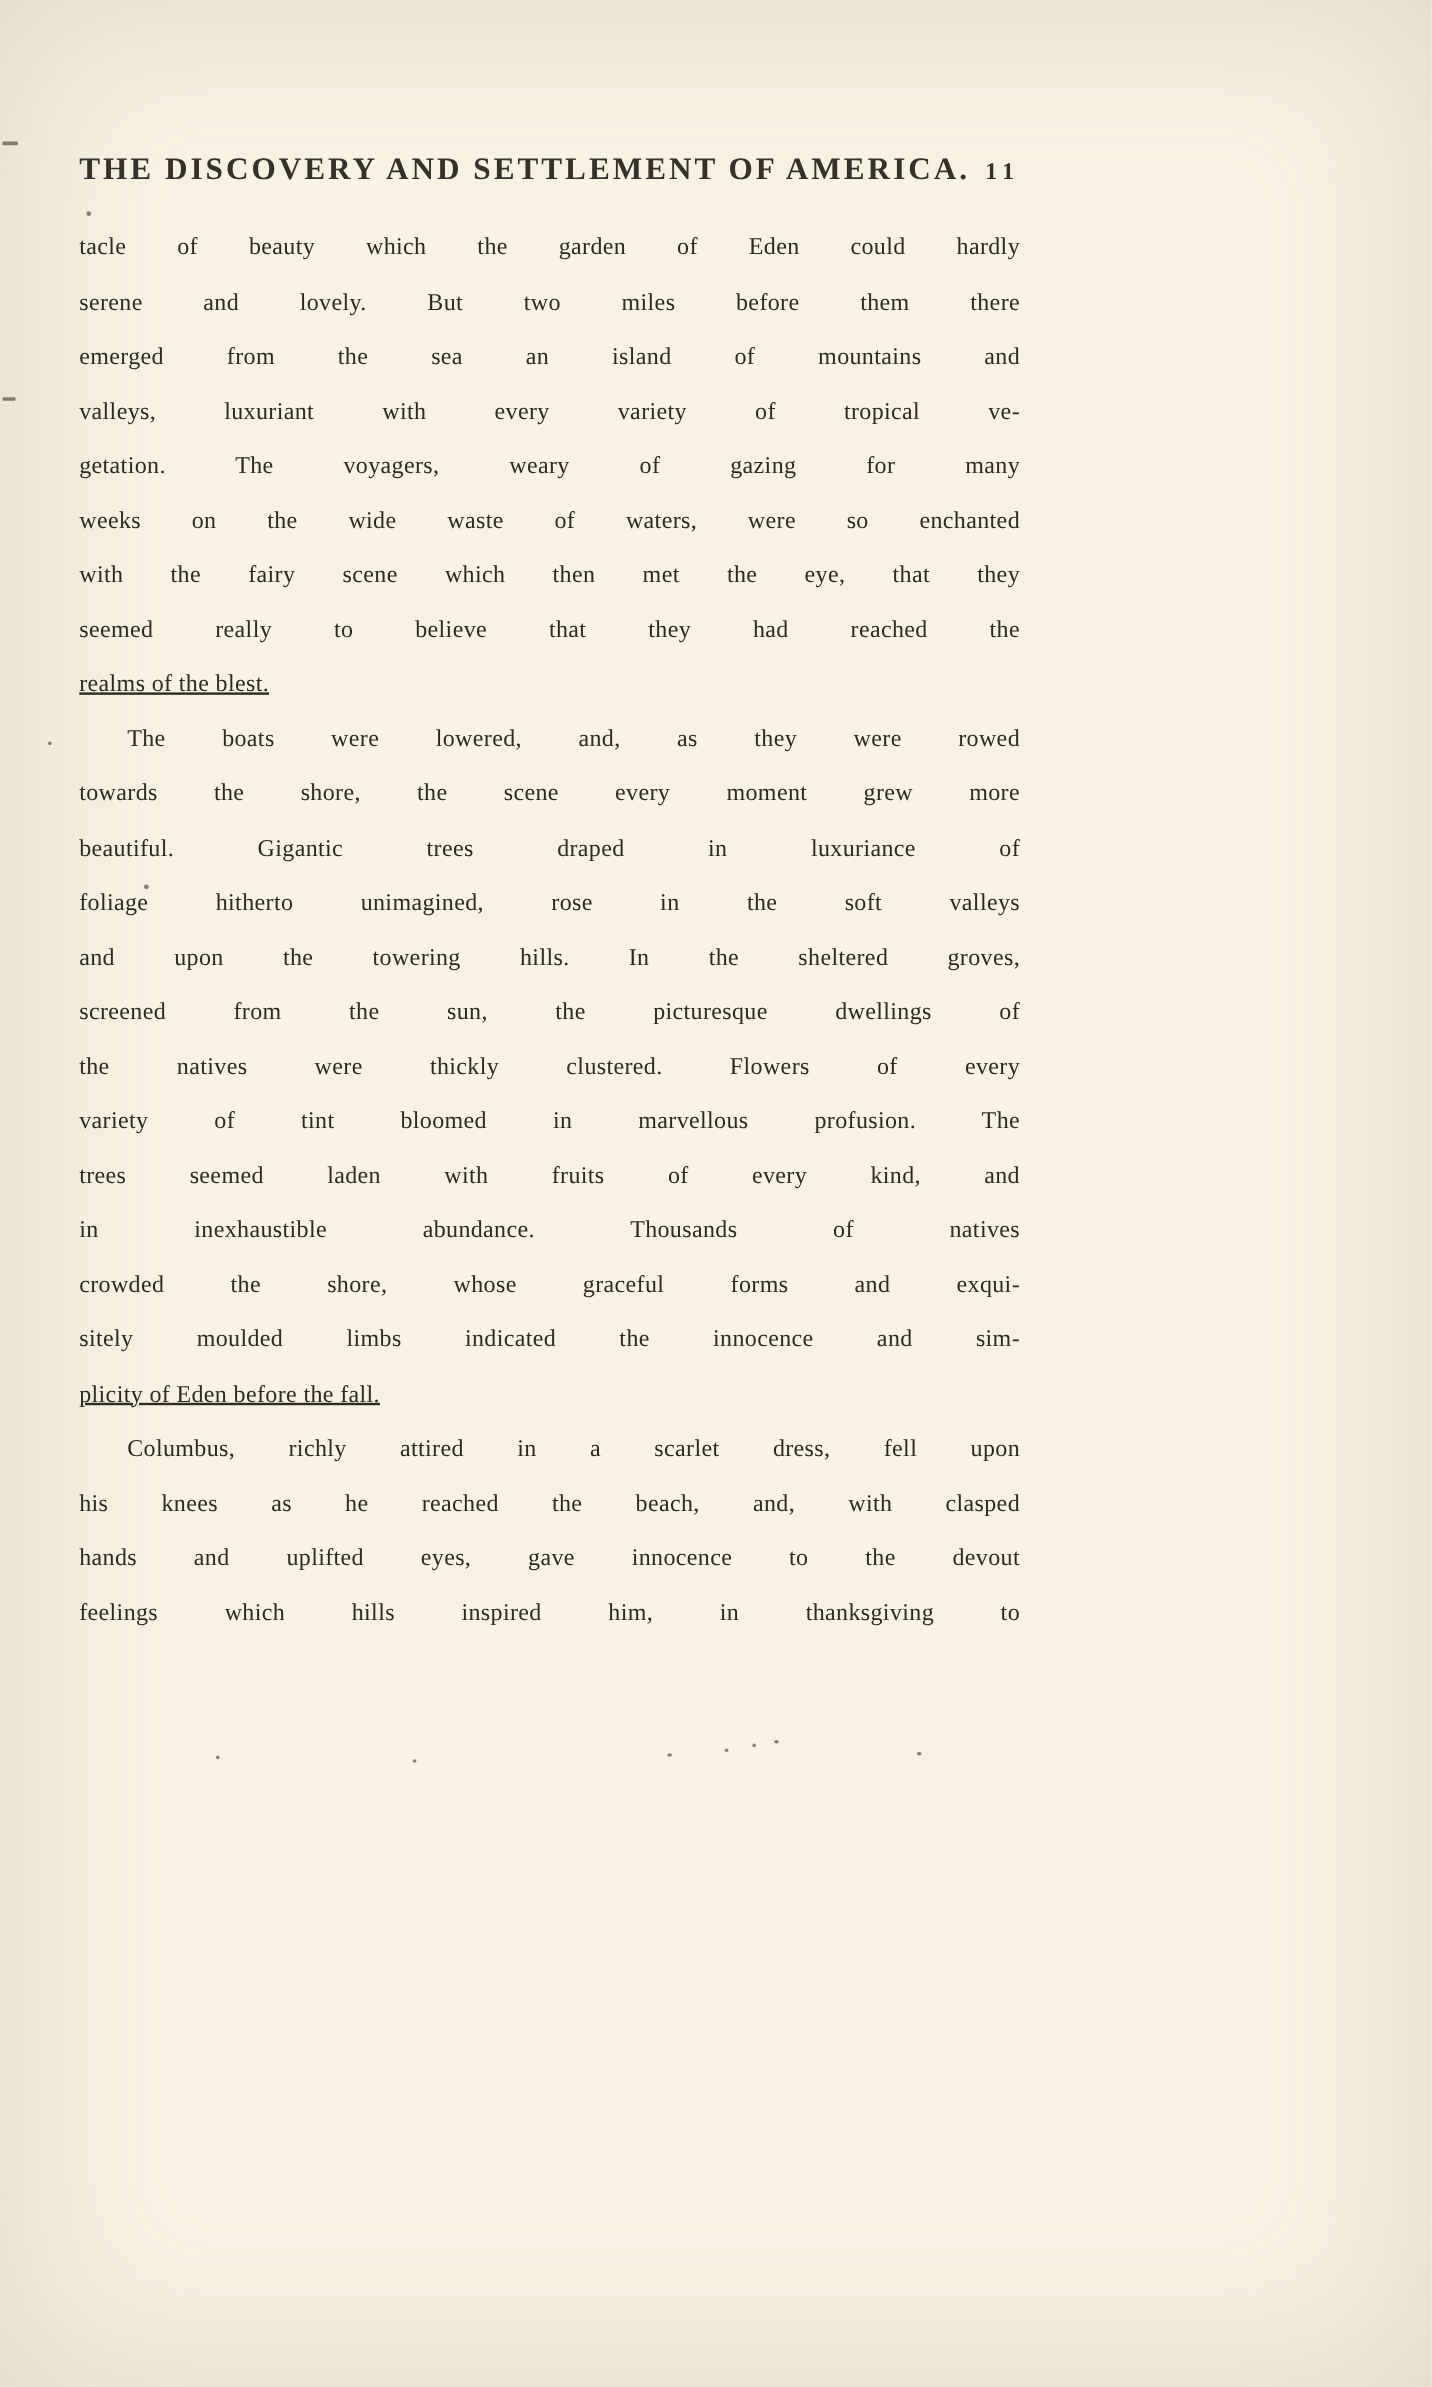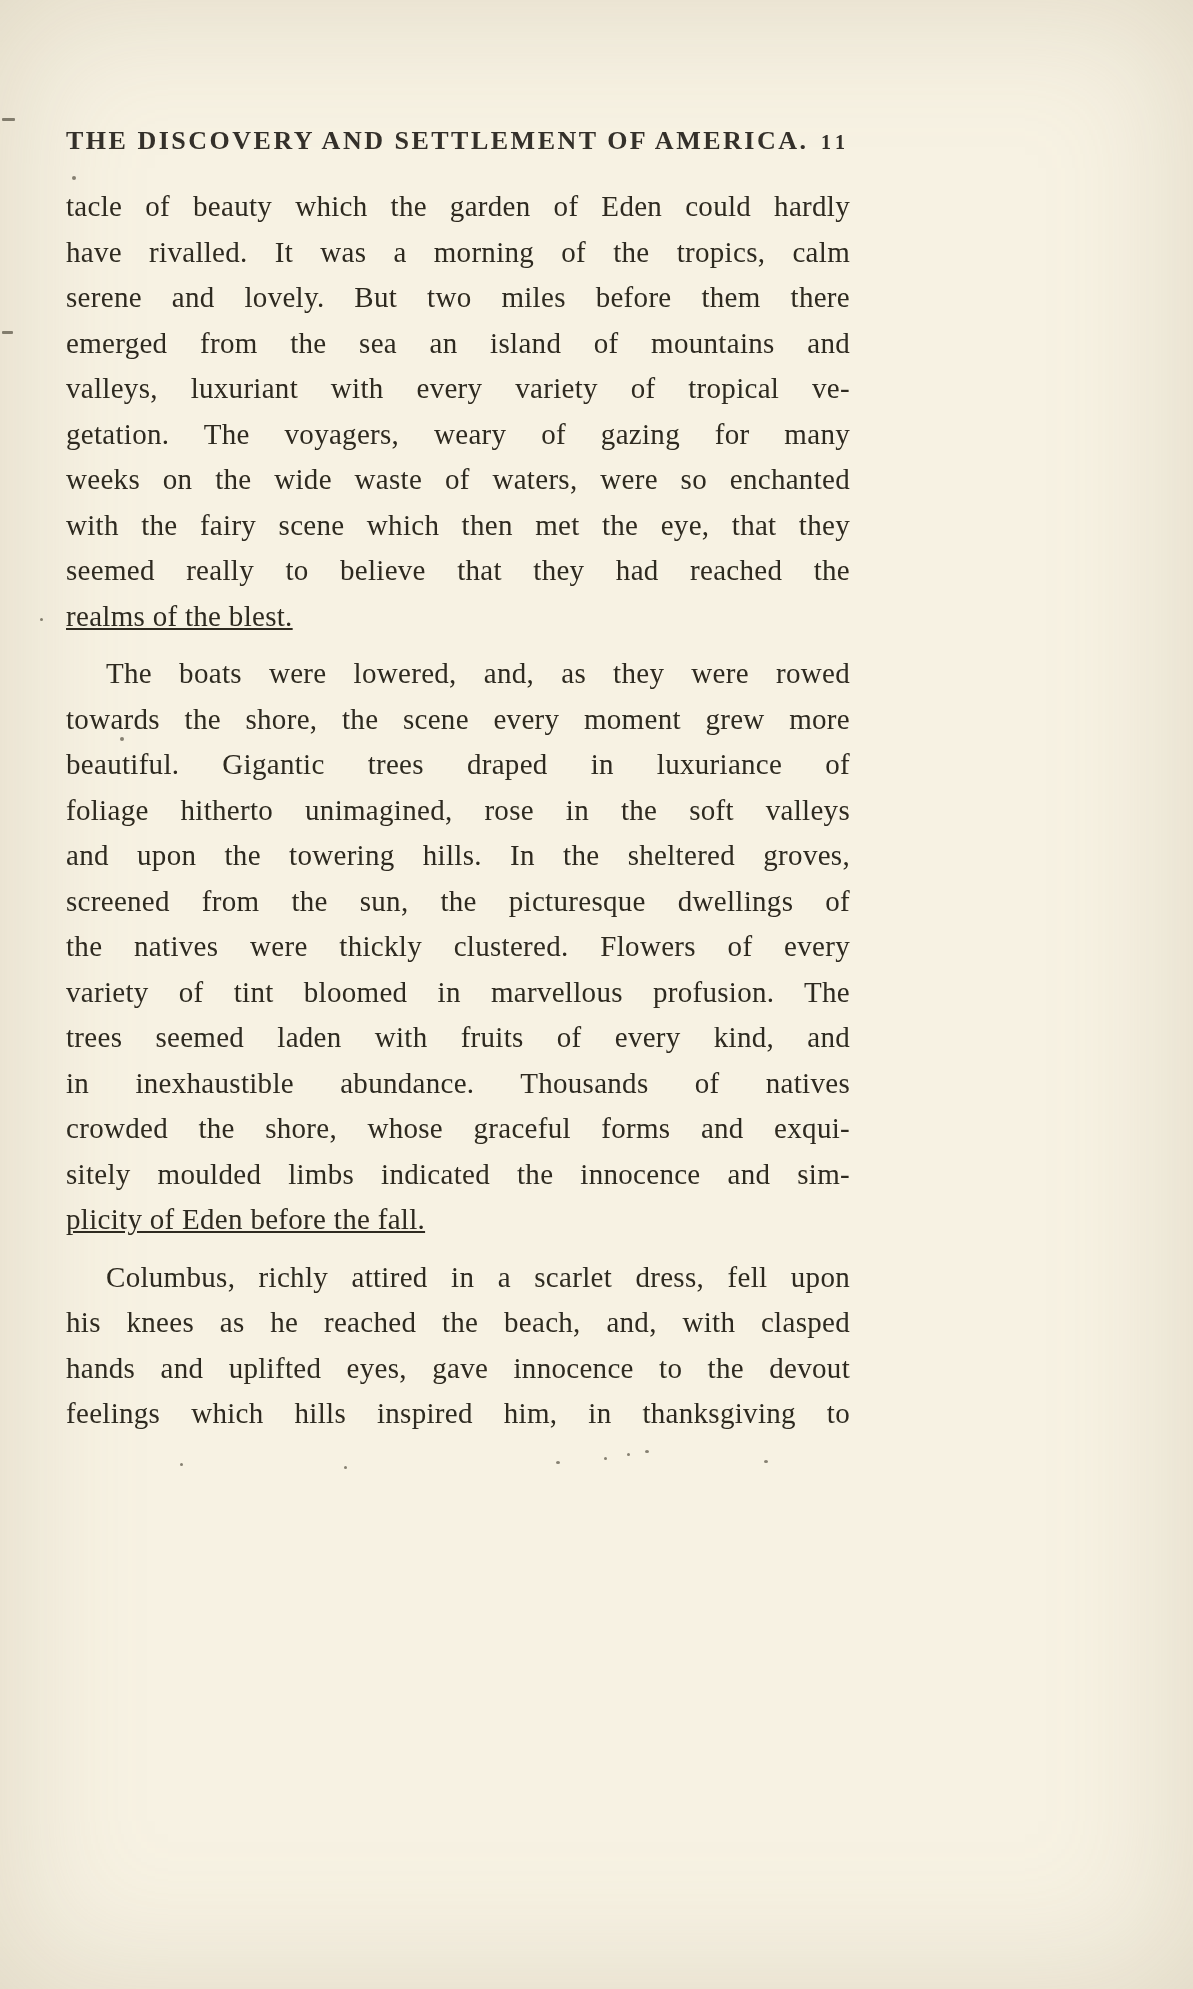--- a/index.html
+++ b/index.html
@@ -39,37 +39,36 @@
   }
   .page-number {
     letter-spacing: 5px;
     font-size: 20px;
   }
   .text-block {
     position: absolute;
     left: 66px;
     top: 184px;
     width: 784px;
-    font-size: 29px;
+    font-size: 20px;
     line-height: 45.5px;
     letter-spacing: 0.3px;
     color: var(--ink);
   }
   .para .line {
     text-align: justify;
     text-align-last: justify;
   }
   .para .line.last {
     text-align: justify;
     text-align-last: left;
     text-decoration: underline;
   }
   .para.indent .line:first-child {
     text-indent: 40px;
-    margin-top: 12px;
   }
   .artifact {
     position: absolute;
     background: #5f5a4b;
     opacity: 0.75;
   }
   .artifact.dot {
     border-radius: 50%;
   }
   .artifact.dash {
@@ -82,21 +81,20 @@
 <div class="page">
 
   <div class="header">
     <span class="running-title">THE DISCOVERY AND SETTLEMENT OF AMERICA.</span>
     <span class="page-number">11</span>
   </div>
 
   <div class="text-block" id="text-block">
       <div class="para">
         <div class="line">tacle of beauty which the garden of Eden could hardly</div>
-        <div class="line">have rivalled. It was a morning of the tropics, calm</div>
         <div class="line">serene and lovely. But two miles before them there</div>
         <div class="line">emerged from the sea an island of mountains and</div>
         <div class="line">valleys, luxuriant with every variety of tropical ve-</div>
         <div class="line">getation. The voyagers, weary of gazing for many</div>
         <div class="line">weeks on the wide waste of waters, were so enchanted</div>
         <div class="line">with the fairy scene which then met the eye, that they</div>
         <div class="line">seemed really to believe that they had reached the</div>
         <div class="line last">realms of the blest.</div>
       </div>
       <div class="para indent">

